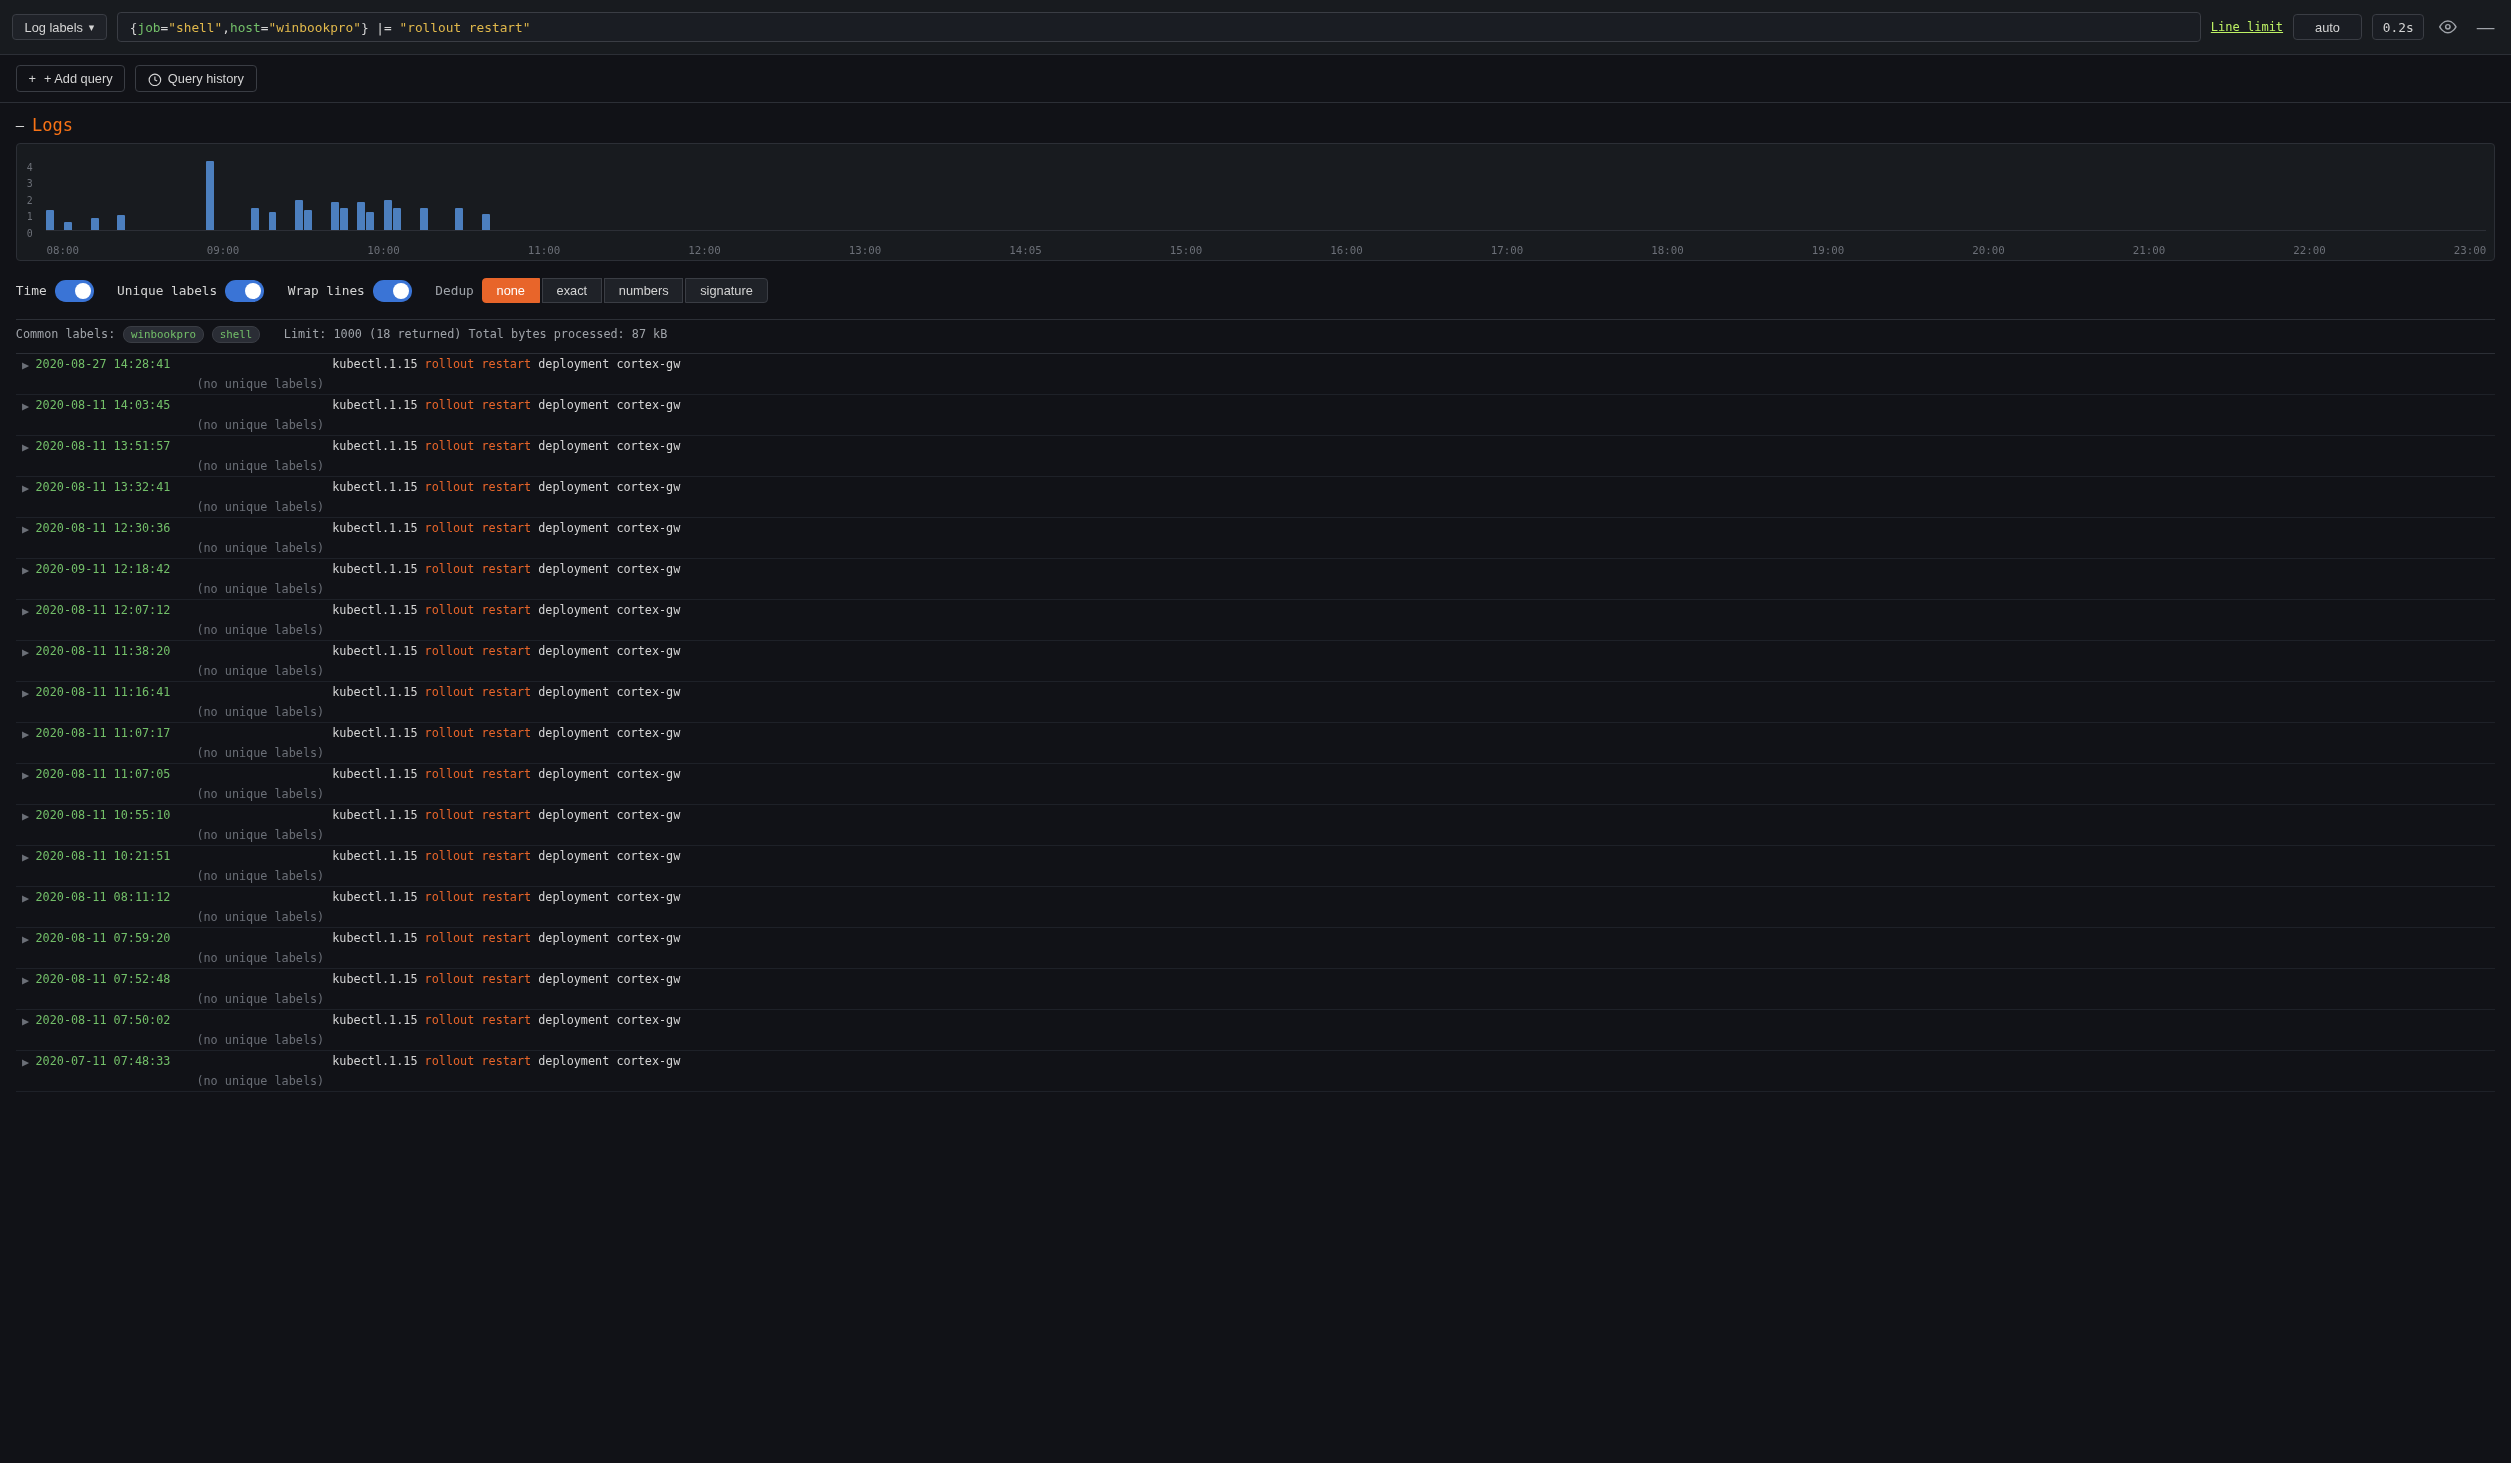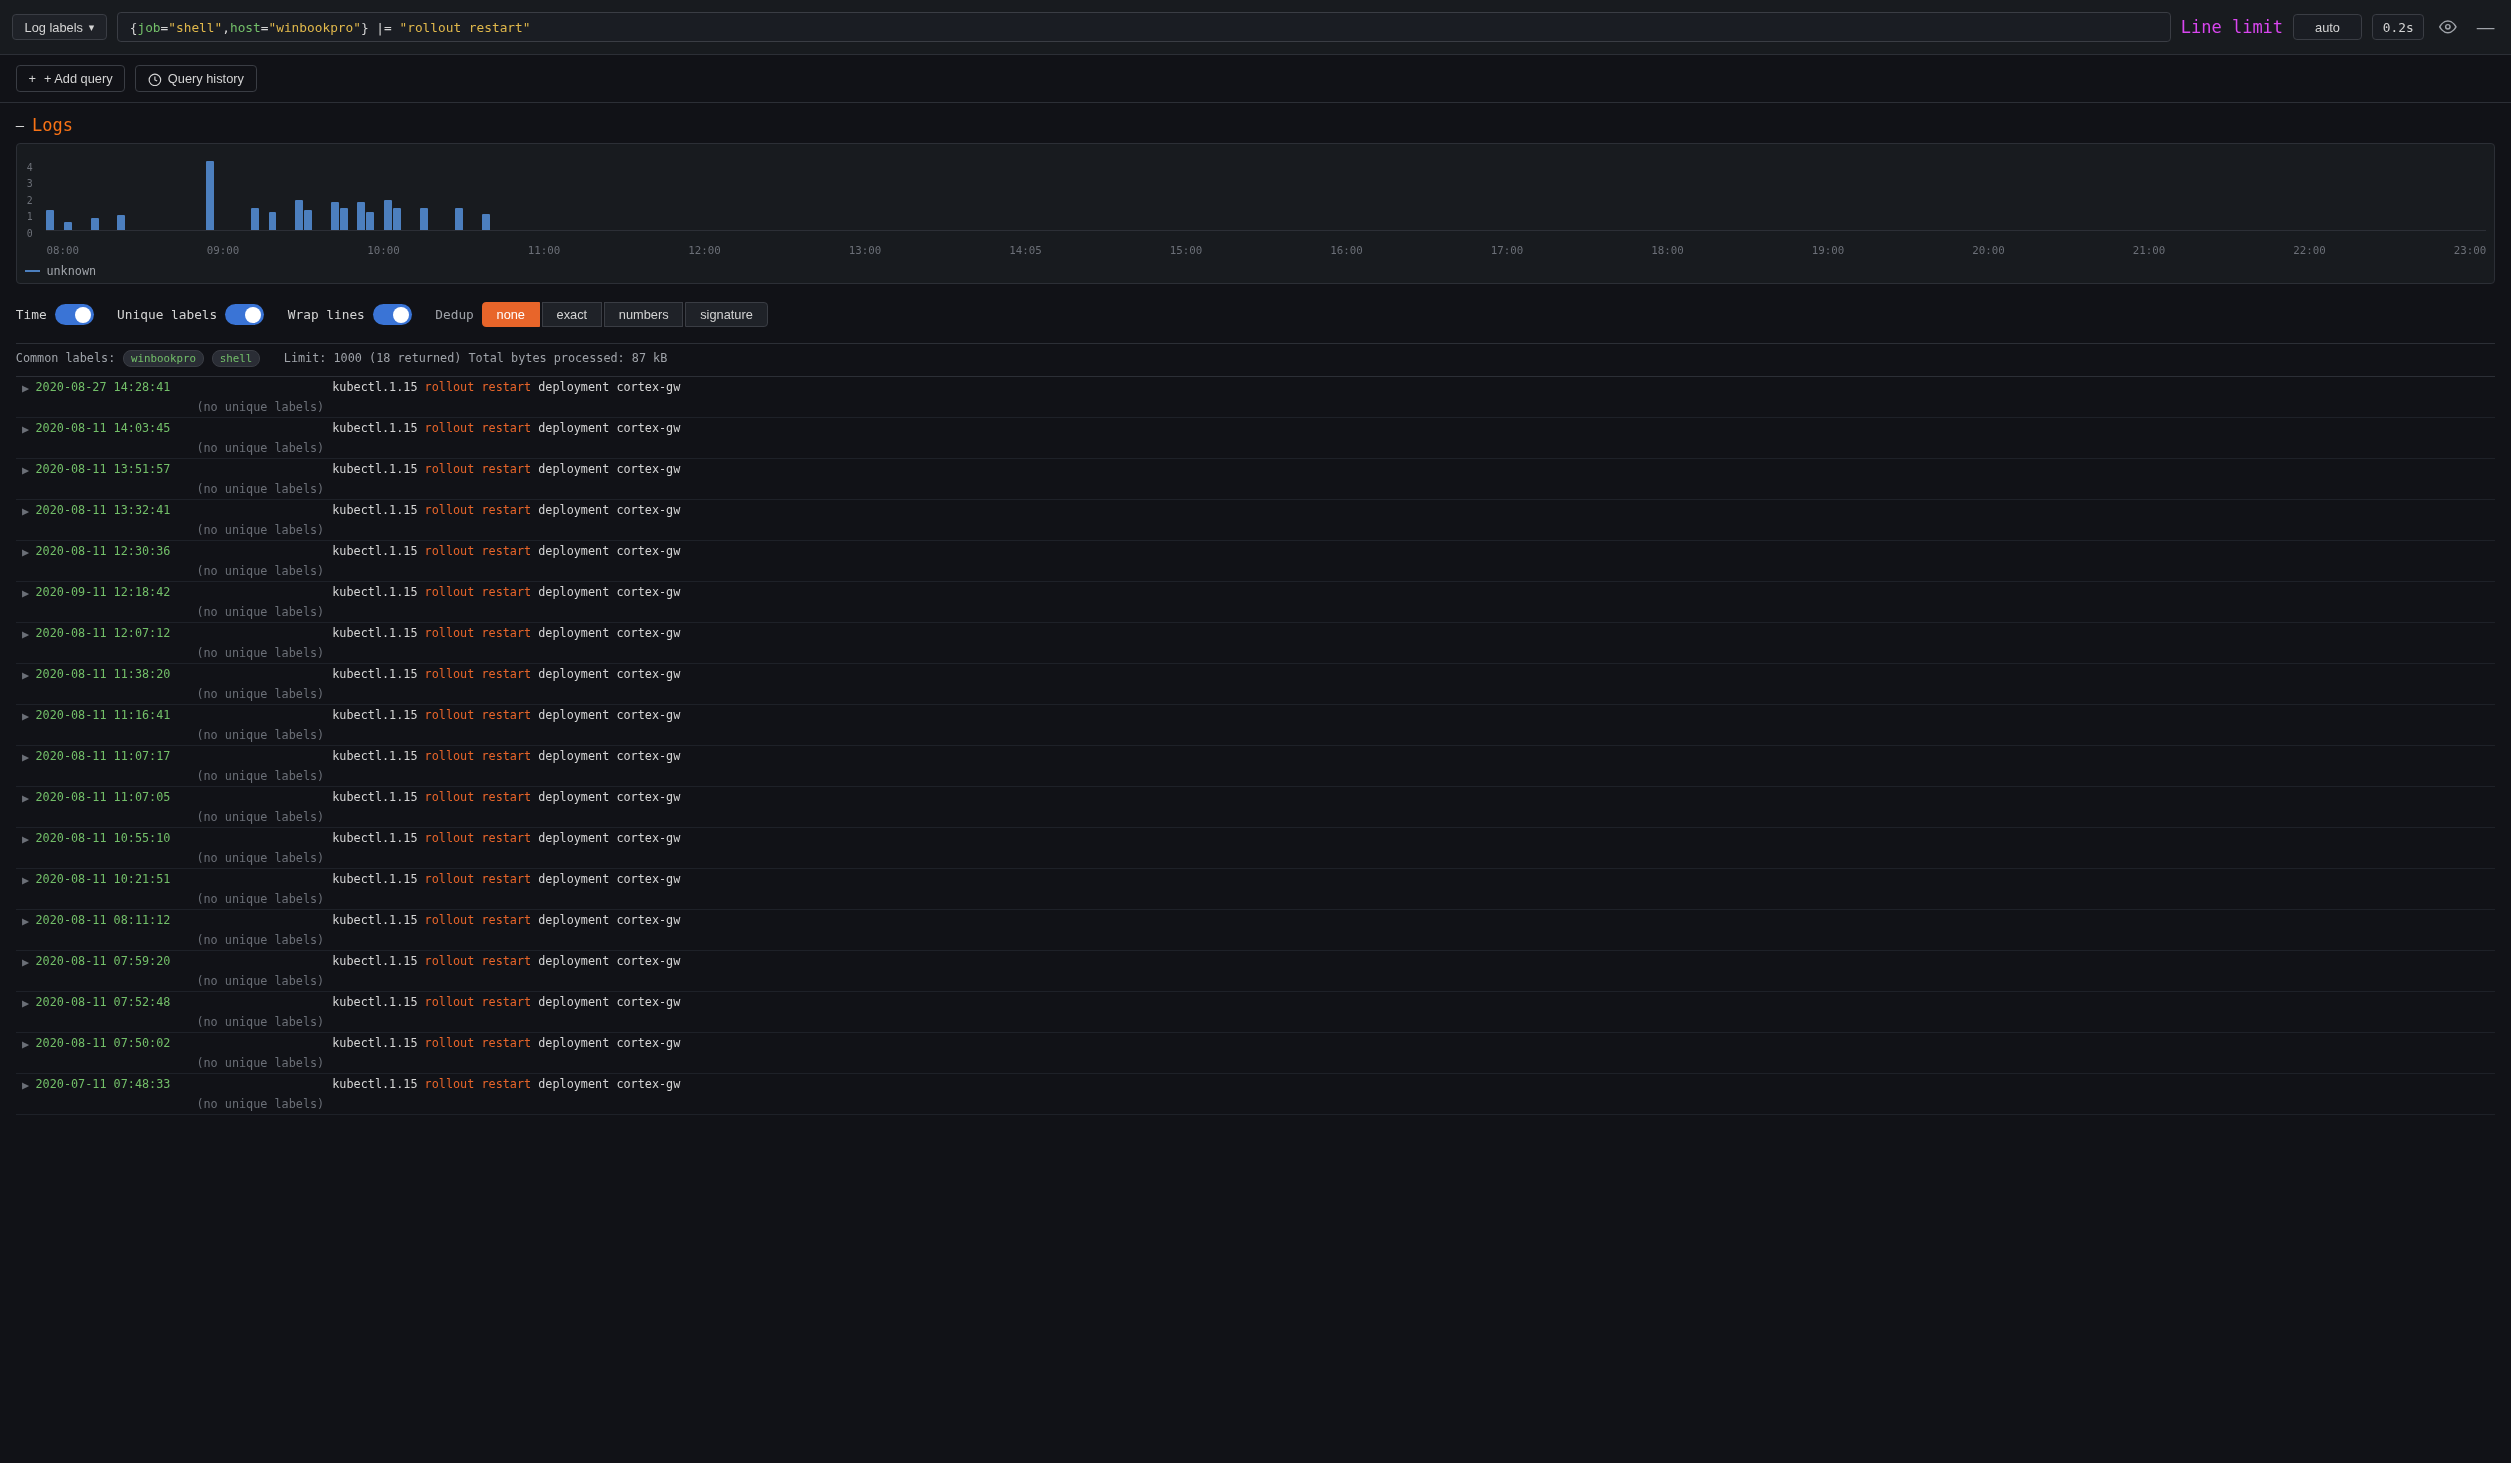--- a/index.html
+++ b/index.html
@@ -29,23 +29,24 @@
       border-radius: 3.9px;
       cursor: pointer;
       display: flex;
       align-items: center;
       gap: 5.9px;
       font-size: 12.8px;
       white-space: nowrap;
     }
 
     .line-limit-label {
-      color: #d946ef;
-      font-size: 17px;
+      color: #bef264;
+      font-size: 12px;
       white-space: nowrap;
+      text-decoration: underline;
     }
     .line-limit-input {
       background: #1a1d23;
       border: 1px solid #3a3d44;
       border-radius: 3.9px;
       color: #d4d4d4;
       padding: 4.9px 9.9px;
       width: 69px;
       font-size: 12.8px;
       text-align: center;
@@ -505,24 +506,20 @@
       <span>15:00</span>
       <span>16:00</span>
       <span>17:00</span>
       <span>18:00</span>
       <span>19:00</span>
       <span>20:00</span>
       <span>21:00</span>
       <span>22:00</span>
       <span>23:00</span>
     </div>
-    <div class="chart-legend">
-      <div class="legend-line"></div>
-      <span>unknown</span>
-    </div>
   </div>
 
   <div class="controls-bar">
     <div class="control-group">
       <span class="control-label">Time</span>
       <label class="toggle-switch">
 
         <span class="toggle-slider"></span>
       </label>
     </div>

